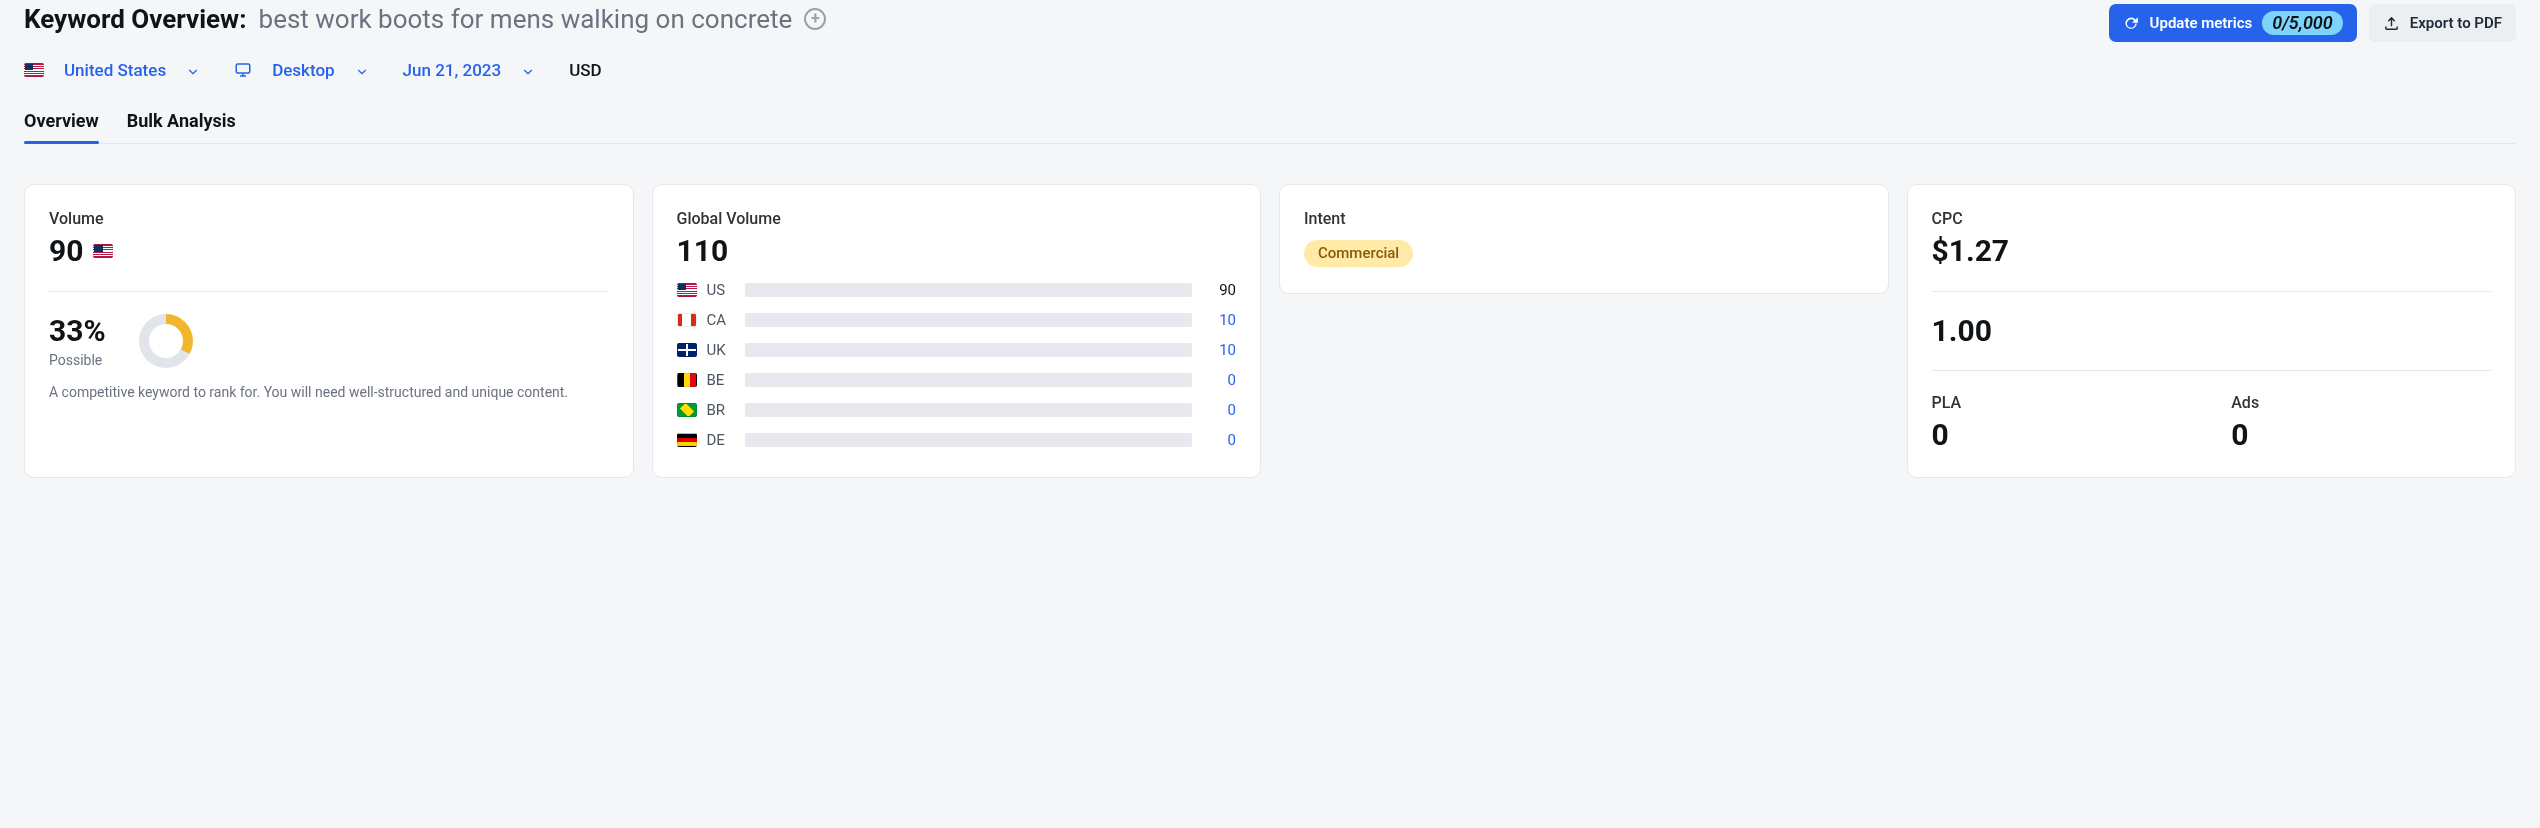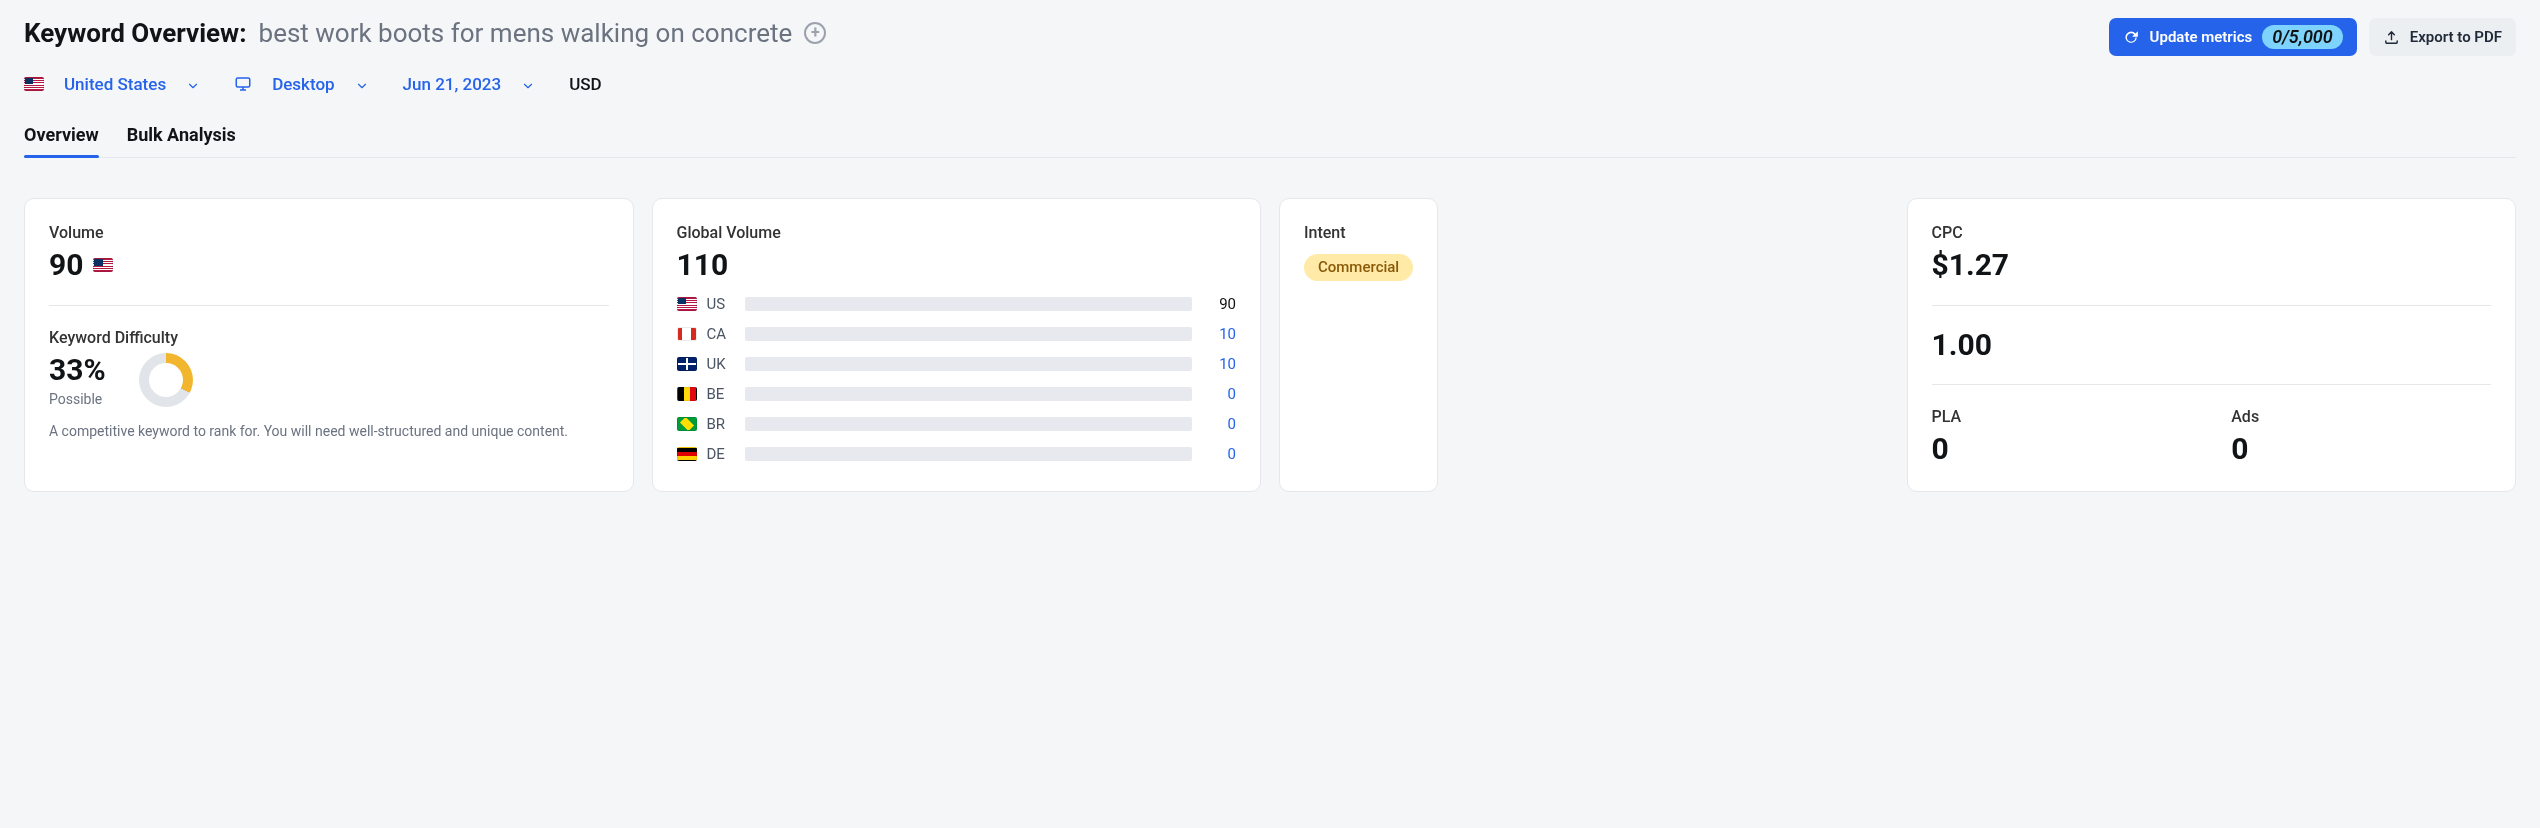--- a/index.html
+++ b/index.html
@@ -21,21 +21,21 @@
   }
   *{box-sizing:border-box}
   body{
     margin:0;
     background:var(--bg);
     font-family:-apple-system,BlinkMacSystemFont,"Segoe UI",Roboto,Helvetica,Arial,sans-serif;
     color:var(--text);
     font-size:15px;
     -webkit-font-smoothing:antialiased;
   }
-  .wrap{padding:18px 24px 0 24px}
+  .wrap{padding:4px 24px 0 24px}
 
   
   .header-row{display:flex;align-items:flex-start;gap:16px}
   h1{margin:0;font-size:26px;font-weight:700;display:flex;align-items:center;gap:12px}
   h1 .kw{color:#6b7280;font-weight:400}
   .add-circle{
     display:inline-flex;align-items:center;justify-content:center;
     width:22px;height:22px;border-radius:50%;border:2px solid #9aa2ad;color:#9aa2ad;
     font-size:16px;font-weight:700;line-height:1;cursor:pointer;
   }
@@ -111,21 +111,21 @@
   .bar-track{flex:1;height:14px;background:var(--bar-bg);border-radius:2px;overflow:hidden}
   .bar-fill{height:100%}
   .val{width:34px;text-align:right;color:#2563eb;font-size:15px}
   .val.dark{color:#111}
 
   .intent-pill{
     display:inline-block;background:var(--pill-bg);color:var(--pill-text);
     padding:6px 14px;border-radius:999px;font-size:15px;font-weight:500;line-height:1;margin-top:6px;
   }
 
-  .card-stack{display:flex;flex-direction:row;gap:18px}
+  .card-stack{display:flex;flex-direction:column;gap:18px}
   .trend-chart{height:130px;display:flex;align-items:flex-end;gap:10px;margin-top:20px;border-bottom:1px solid #e8eaee}
   .trend-bar{flex:1;background:var(--bar-light);border-radius:2px 2px 0 0}
   .two-col{display:flex;gap:40px}
   .two-col > div{flex:1}
 
   .caret svg{width:14px;height:14px}
   .caret svg path{stroke:#2563eb;stroke-width:2;fill:none;stroke-linecap:round;stroke-linejoin:round}
 </style>
 </head>
 <body>
@@ -195,21 +195,20 @@
 
   <div class="cards">
 
     <div class="card">
       <h3>Volume</h3>
       <div style="display:flex;align-items:center;gap:10px">
         <div class="big">90</div>
         <span class="flag flag-us"></span>
       </div>
       <div class="divider"></div>
-      <h3>Keyword Difficulty</h3>
       <div class="kd-row">
         <div>
           <div class="big">33%</div>
           <div class="sub">Possible</div>
         </div>
         <div id="kd-donut" class="donut" style="--donut-deg: 118.80000000000001deg;"></div>
       </div>
       <div class="desc">A competitive keyword to rank for. You will need well-structured and unique content.</div>
     </div>
 

